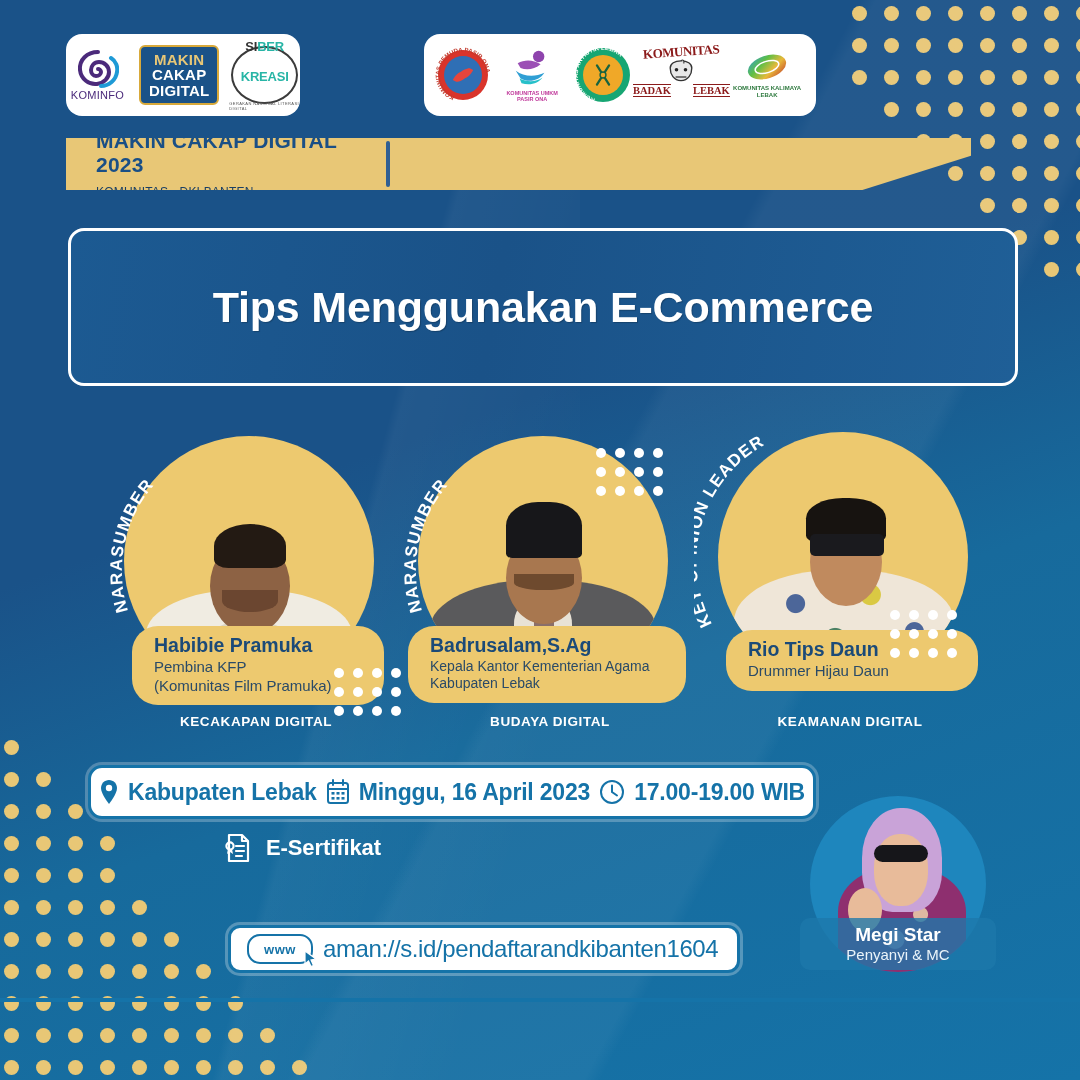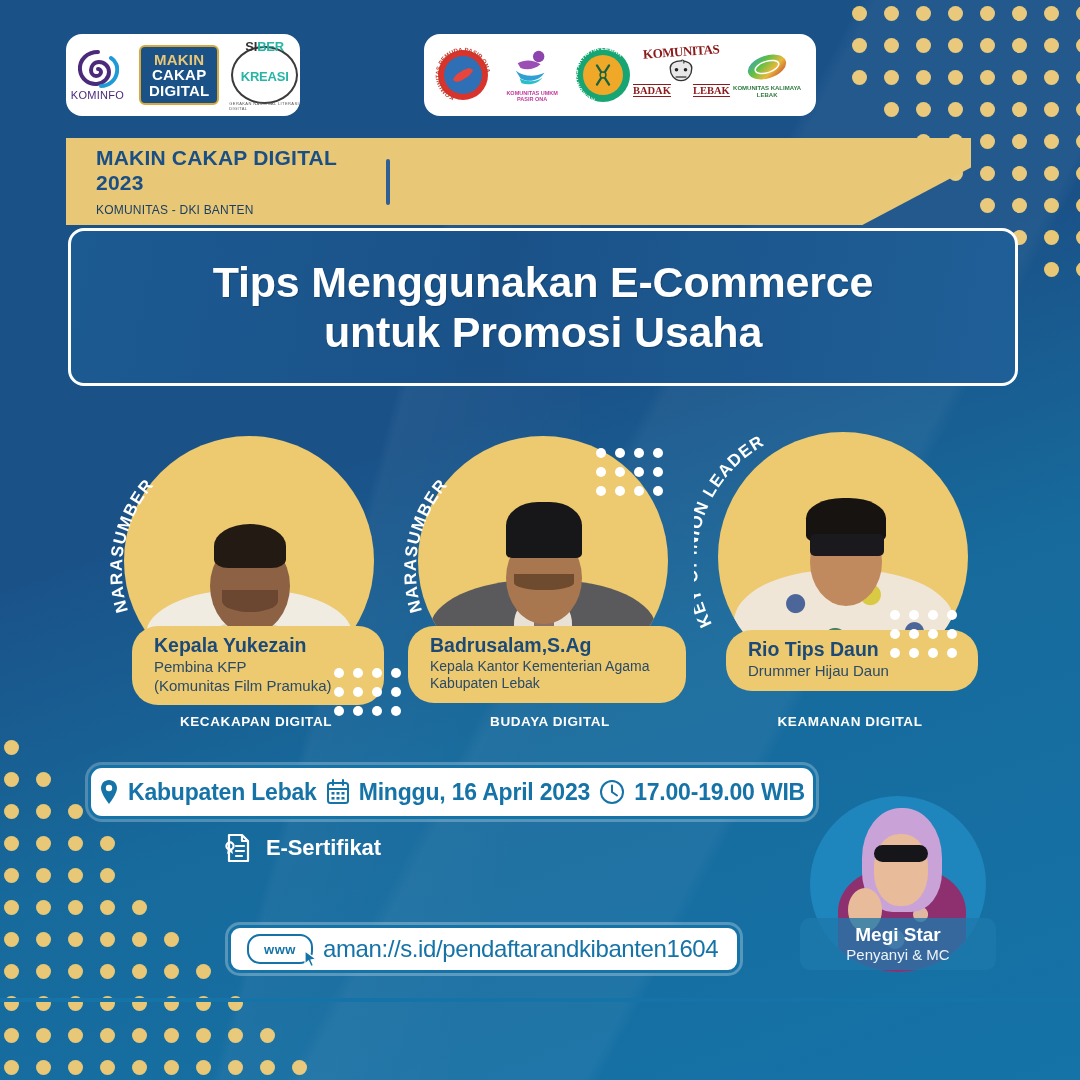--- a/index.html
+++ b/index.html
@@ -46,21 +46,21 @@
   .siber-l2{font-size:13px;font-weight:bold;color:#28b5a6;z-index:2;letter-spacing:-.2px;}
   .siber-l3{font-size:4px;color:#555;z-index:2;letter-spacing:.4px;margin-top:2px;}
 
   
   .plogo{display:flex;flex-direction:column;align-items:center;justify-content:center;
     height:68px;position:relative;}
   .plogo-cap{font-size:5.5px;font-weight:bold;text-align:center;line-height:1.1;margin-top:2px;}
   .circ{border-radius:50%;display:flex;align-items:center;justify-content:center;position:relative;}
 
   
-  .banner{position:absolute;left:66px;top:138px;width:905px;height:87px;background:#e8c776;
+  .banner{position:absolute;left:66px;top:138px;width:905px;height:52px;background:#e8c776;
     clip-path:polygon(0 0,100% 0,100% 34%,88% 100%,0 100%);}
   .banner-inner{display:flex;align-items:center;height:100%;padding-left:30px;box-sizing:border-box;}
   .banner-left{width:286px;}
   .banner-t1{color:#1a4f86;font-weight:bold;font-size:21px;letter-spacing:.2px;line-height:1.15;}
   .banner-t2{color:#1b3f63;font-size:12px;letter-spacing:.2px;margin-top:8px;}
   .banner-div{width:4px;height:46px;background:#2f5f93;margin:0 22px 0 4px;border-radius:2px;}
   .banner-right{color:#17314d;font-size:15.5px;line-height:1.42;max-width:520px;}
 
   
   .titlecard{position:absolute;left:68px;top:228px;width:944px;height:152px;
@@ -363,41 +363,40 @@
       <div class="banner-left">
         <div class="banner-t1">MAKIN CAKAP DIGITAL 2023</div>
         <div class="banner-t2">KOMUNITAS - DKI BANTEN</div>
       </div>
       <div class="banner-div"></div>
     </div>
   </div>
 
   <div class="titlecard">
     <div class="title-l">Tips Menggunakan E-Commerce</div>
-    <div class="title-l">untuk Promosi Usaha</div>
   </div>
 
   <div class="speaker sp1">
     <div class="sp-circle">
       <div class="person">
         <div class="pbody" style="left:22px;bottom:0;width:206px;height:96px;background:#f0ece2;"></div>
         <div class="pbody" style="left:88px;bottom:0;width:74px;height:64px;background:#dcd5c4;border-radius:30% 30% 0 0;"></div>
         <div class="ph" style="left:86px;bottom:52px;width:80px;height:96px;background:#8d6244;"></div>
         <div class="ph" style="left:90px;bottom:118px;width:72px;height:44px;background:#231a13;border-radius:50% 50% 20% 20%;"></div>
         <div class="ph" style="left:98px;bottom:74px;width:56px;height:22px;background:#6b4630;border-radius:0 0 50% 50%;"></div>
       </div>
     </div>
     <svg class="arc-label" viewBox="0 0 300 300">
       <defs>
           <path id="arc1" d="M30,200 A130,130 0 0 1 170,26"></path>
         </defs>
       <text><textPath href="#arc1" startOffset="2%">NARASUMBER</textPath></text>
     </svg>
     <div class="plate">
-      <div class="plate-name">Kepala Yukezain</div>
+      <div class="plate-name">Habibie Pramuka</div>
       <div class="plate-role">Pembina KFP</div>
       <div class="plate-role">(Komunitas Film Pramuka)</div>
     </div>
     <div class="dots" id="dots-sp1" style="left:228px;top:250px;">
         <div class="dot" style="left: 0px; top: 0px; width: 10px; height: 10px; background: rgb(255, 255, 255);"></div>
         <div class="dot" style="left: 19px; top: 0px; width: 10px; height: 10px; background: rgb(255, 255, 255);"></div>
         <div class="dot" style="left: 38px; top: 0px; width: 10px; height: 10px; background: rgb(255, 255, 255);"></div>
         <div class="dot" style="left: 57px; top: 0px; width: 10px; height: 10px; background: rgb(255, 255, 255);"></div>
         <div class="dot" style="left: 0px; top: 19px; width: 10px; height: 10px; background: rgb(255, 255, 255);"></div>
         <div class="dot" style="left: 19px; top: 19px; width: 10px; height: 10px; background: rgb(255, 255, 255);"></div>

